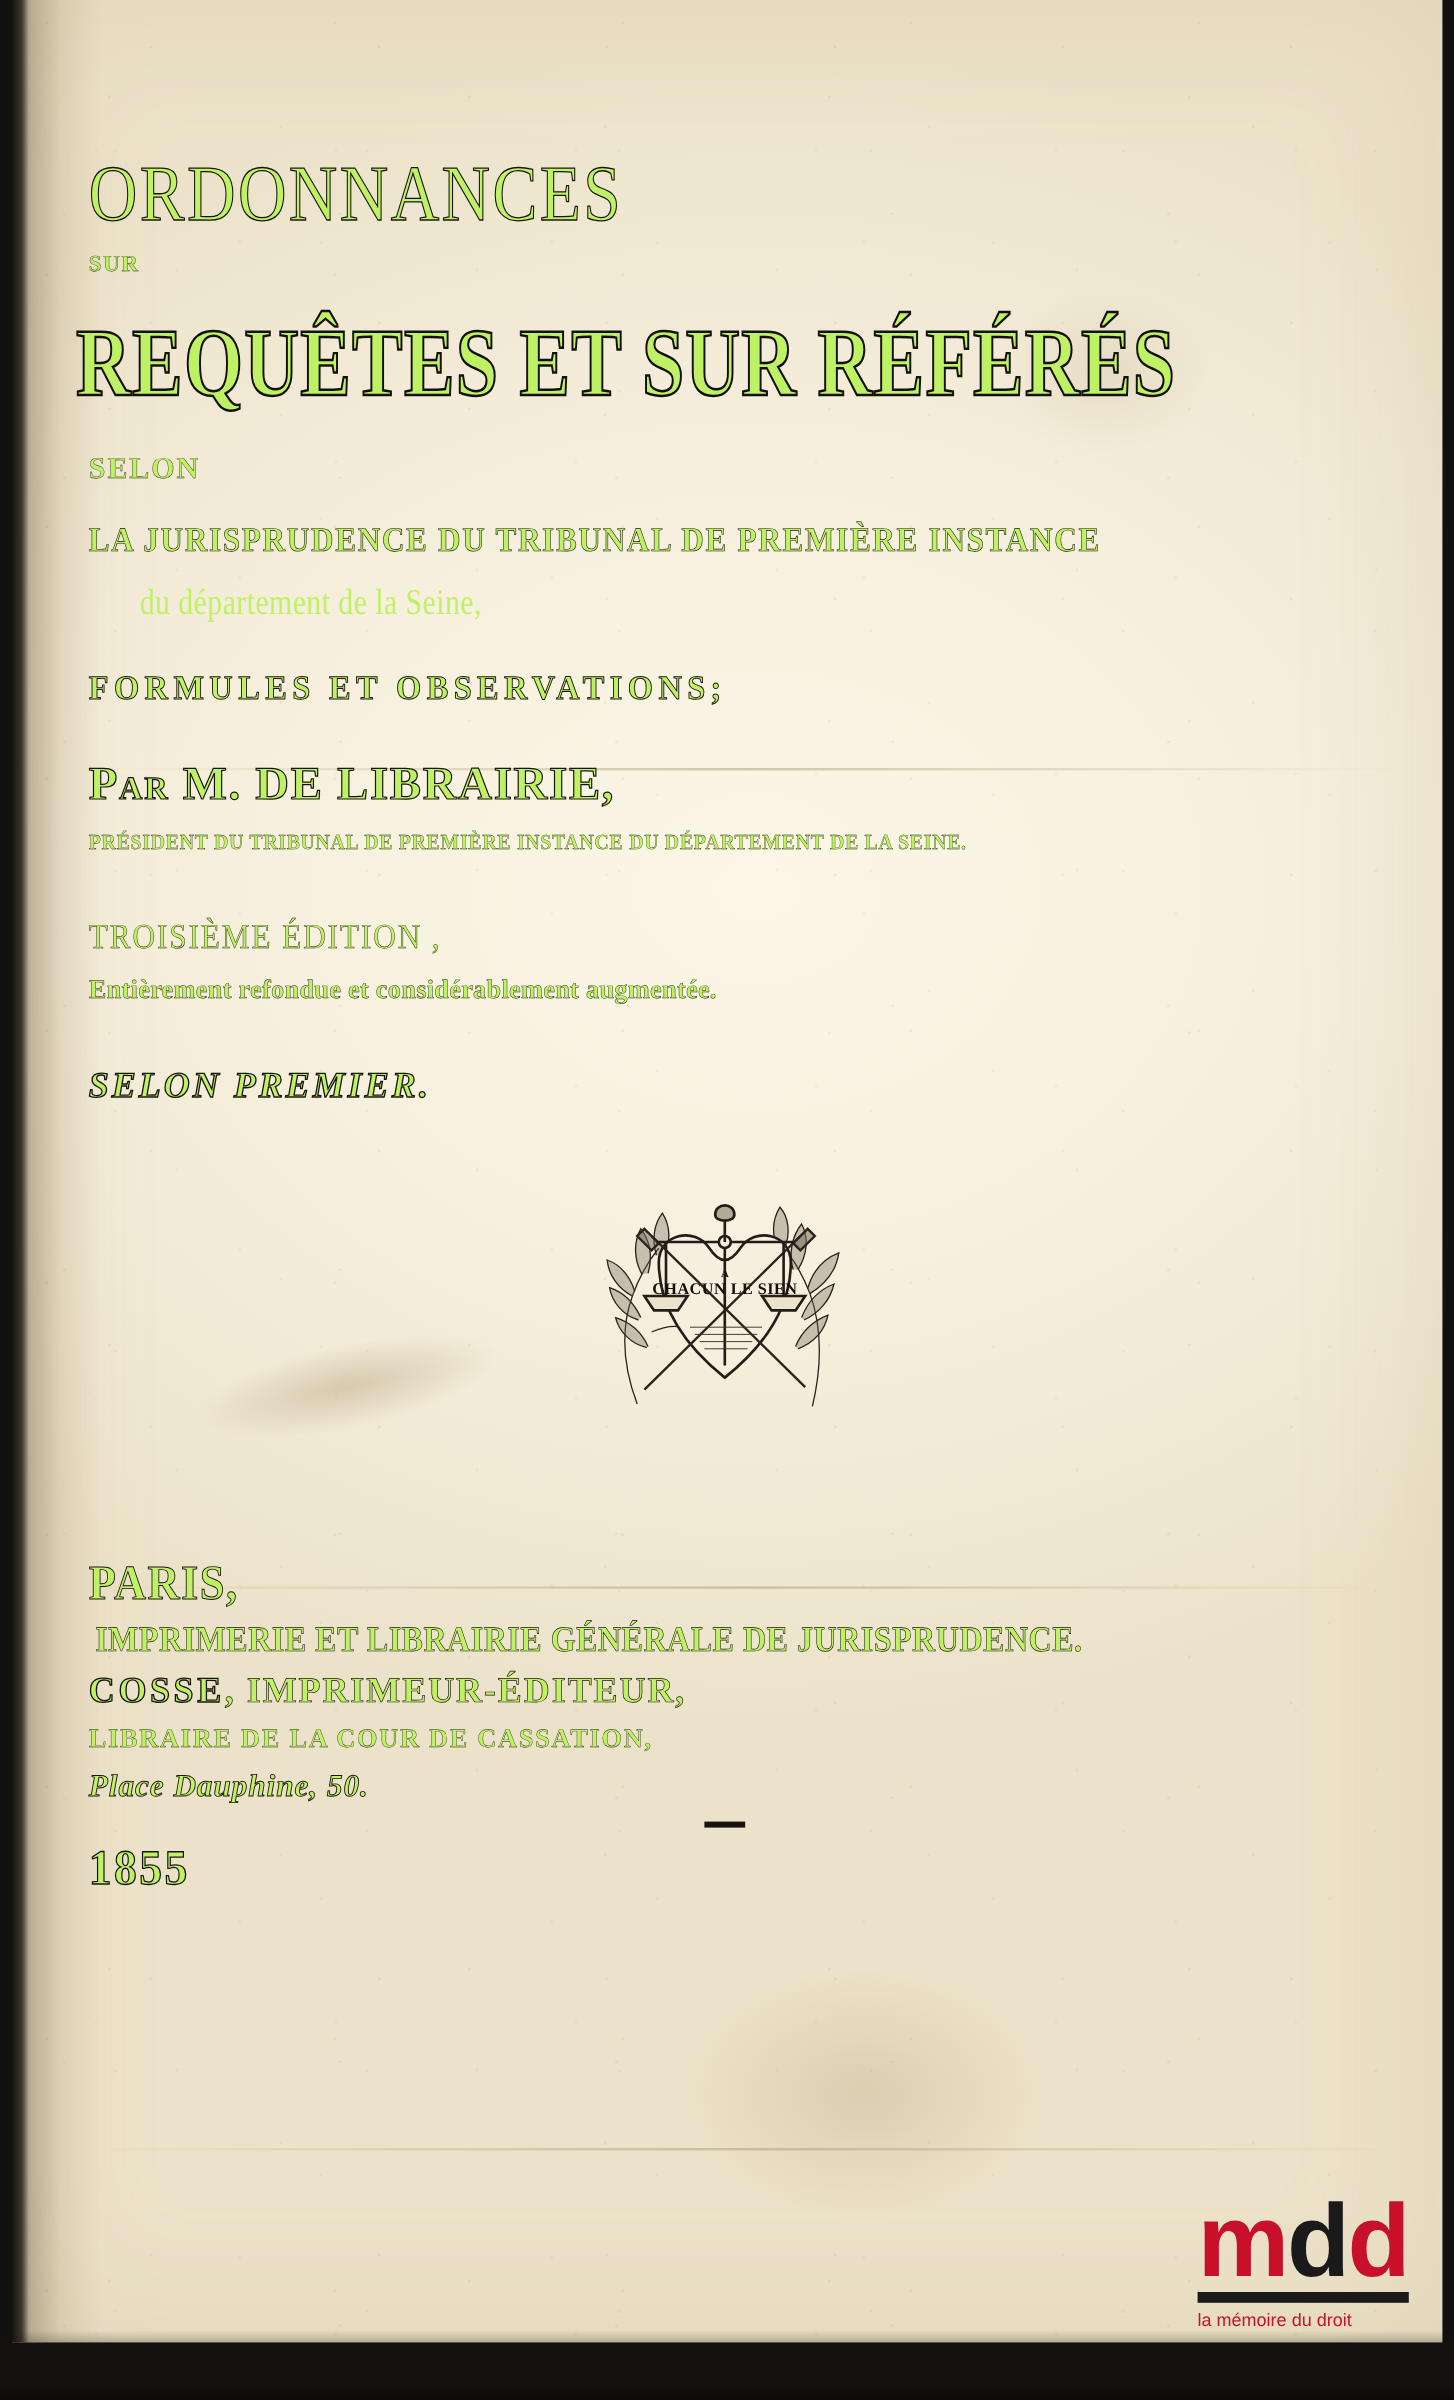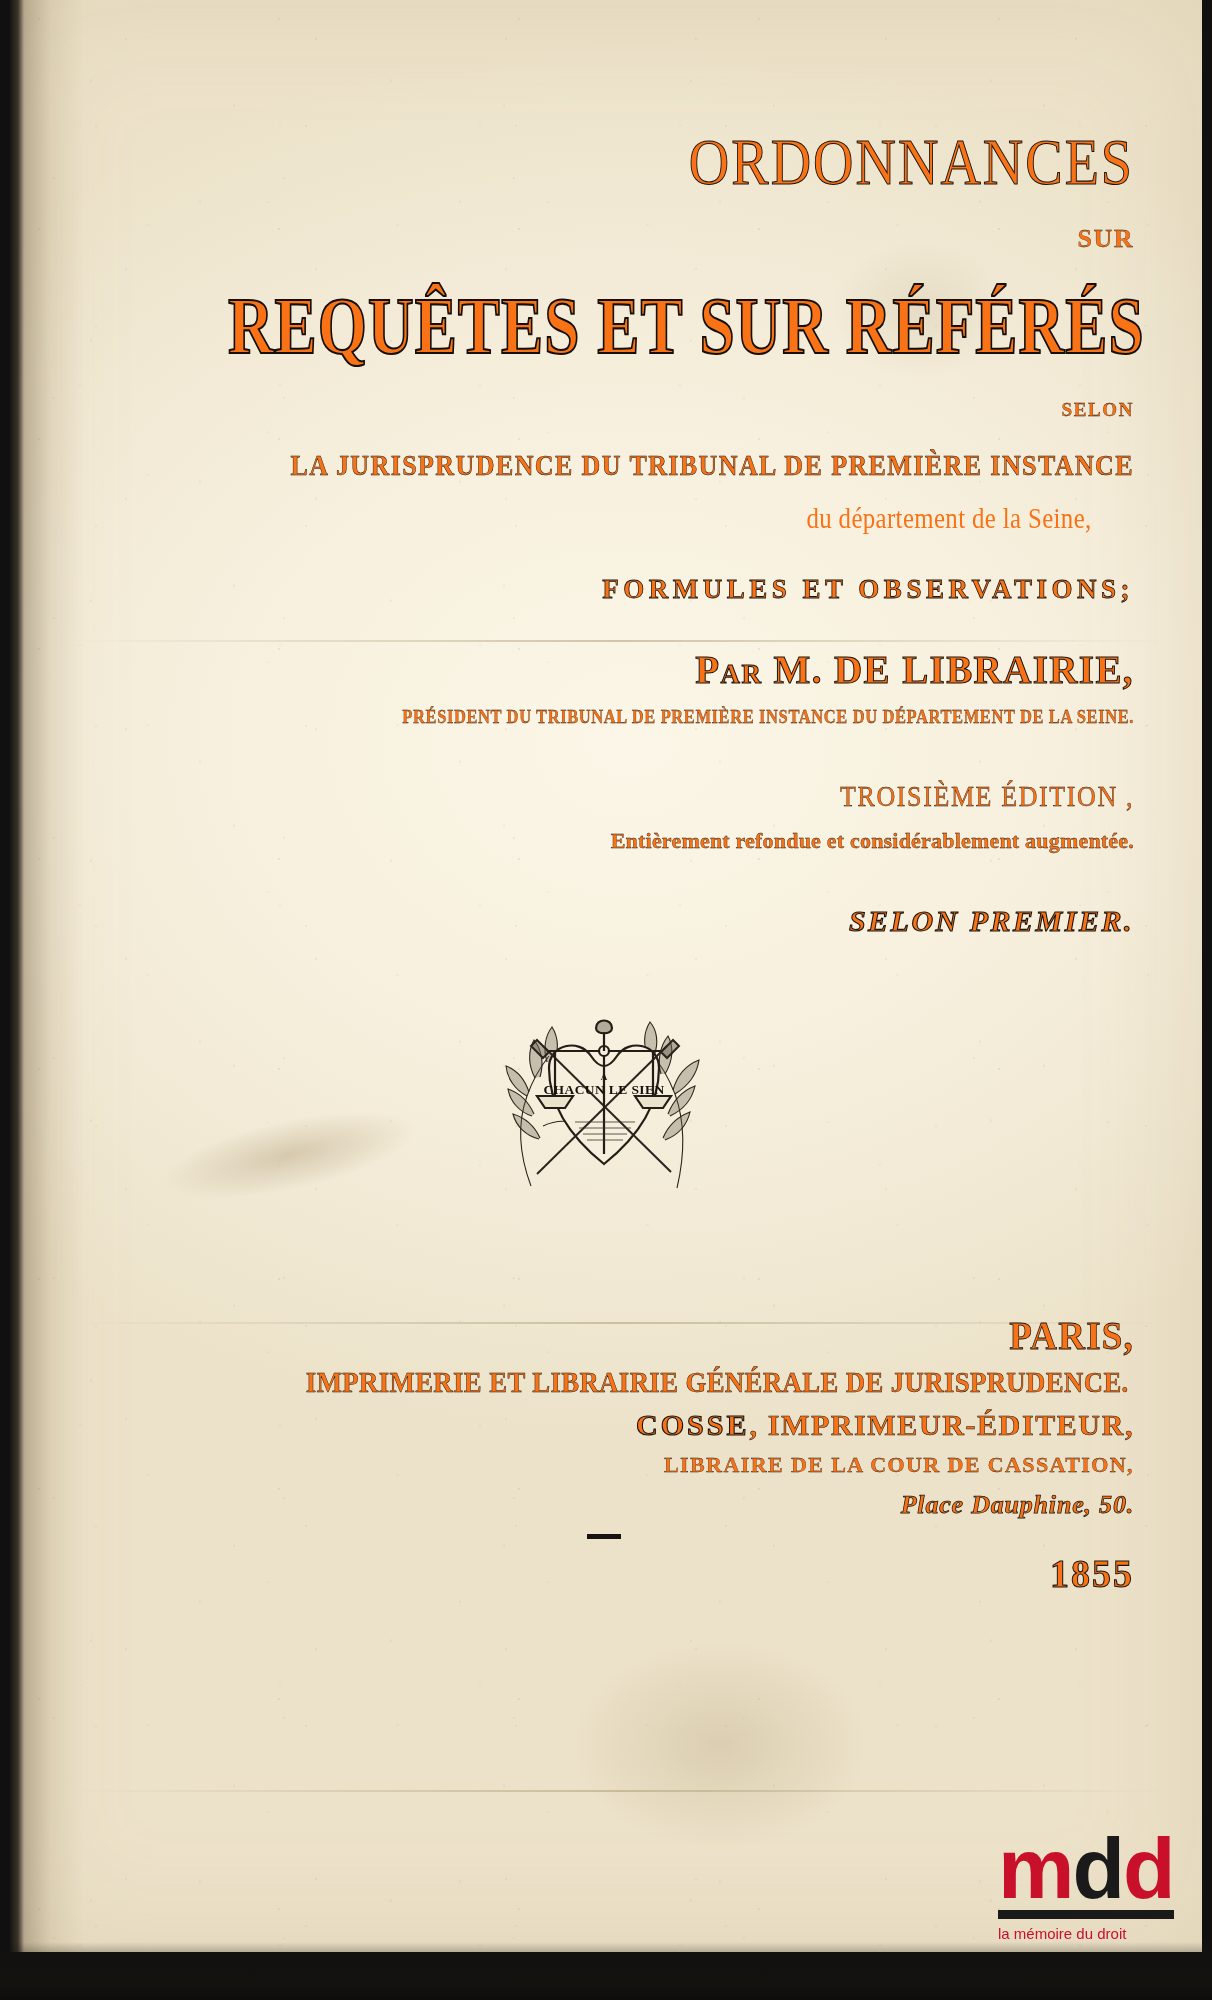--- a/index.html
+++ b/index.html
@@ -86,54 +86,54 @@
     pointer-events: none;
   }
 
   
   .content {
     position: absolute;
     left: 74px;
     top: 0;
     width: 1060px;
     height: 100%;
-    text-align: right;
-    color: #f97316;
+    text-align: left;
+    color: #bef264;
   }
 
   .line { margin: 0; padding: 0; }
 
   .t-ordonnances {
     font-size: 56px;
     letter-spacing: 2px;
     font-weight: 400;
     font-family: "Liberation Serif", serif;
     transform: scaleY(1.18);
     transform-origin: center top;
     -webkit-text-stroke: 0.9px #171310;
     margin-top: 124px;
   }
   .t-sur {
-    font-size: 26px;
+    font-size: 19px;
     letter-spacing: 1.5px;
     font-weight: 700;
-    margin-top: 36px;
+    margin-top: 22px;
     -webkit-text-stroke: .3px #171310;
   }
   .t-main {
     font-size: 62px;
     font-weight: 700;
     letter-spacing: 1px;
     transform: scaleY(1.30) scaleX(1.02);
     transform-origin: center top;
     -webkit-text-stroke: 1.6px #120f0c;
     margin-top: 26px;
   }
   .t-selon {
-    font-size: 19px;
+    font-size: 25px;
     font-weight: 700;
     letter-spacing: 1.6px;
     margin-top: 48px;
     -webkit-text-stroke: .3px #171310;
   }
   .t-juris {
     font-size: 26px;
     font-weight: 700;
     letter-spacing: 1.4px;
     margin-top: 30px;

